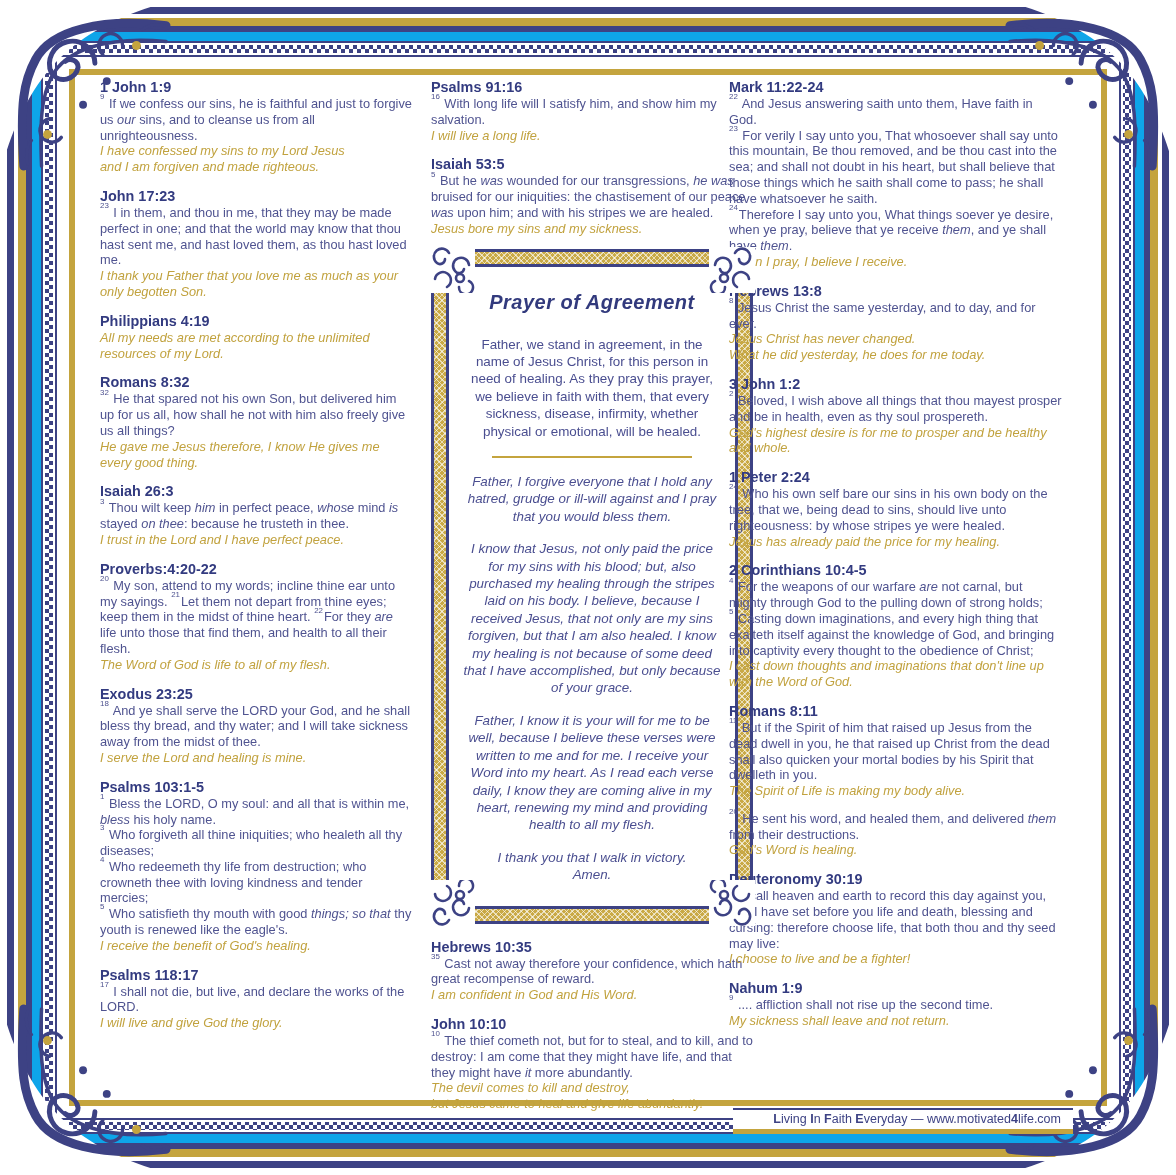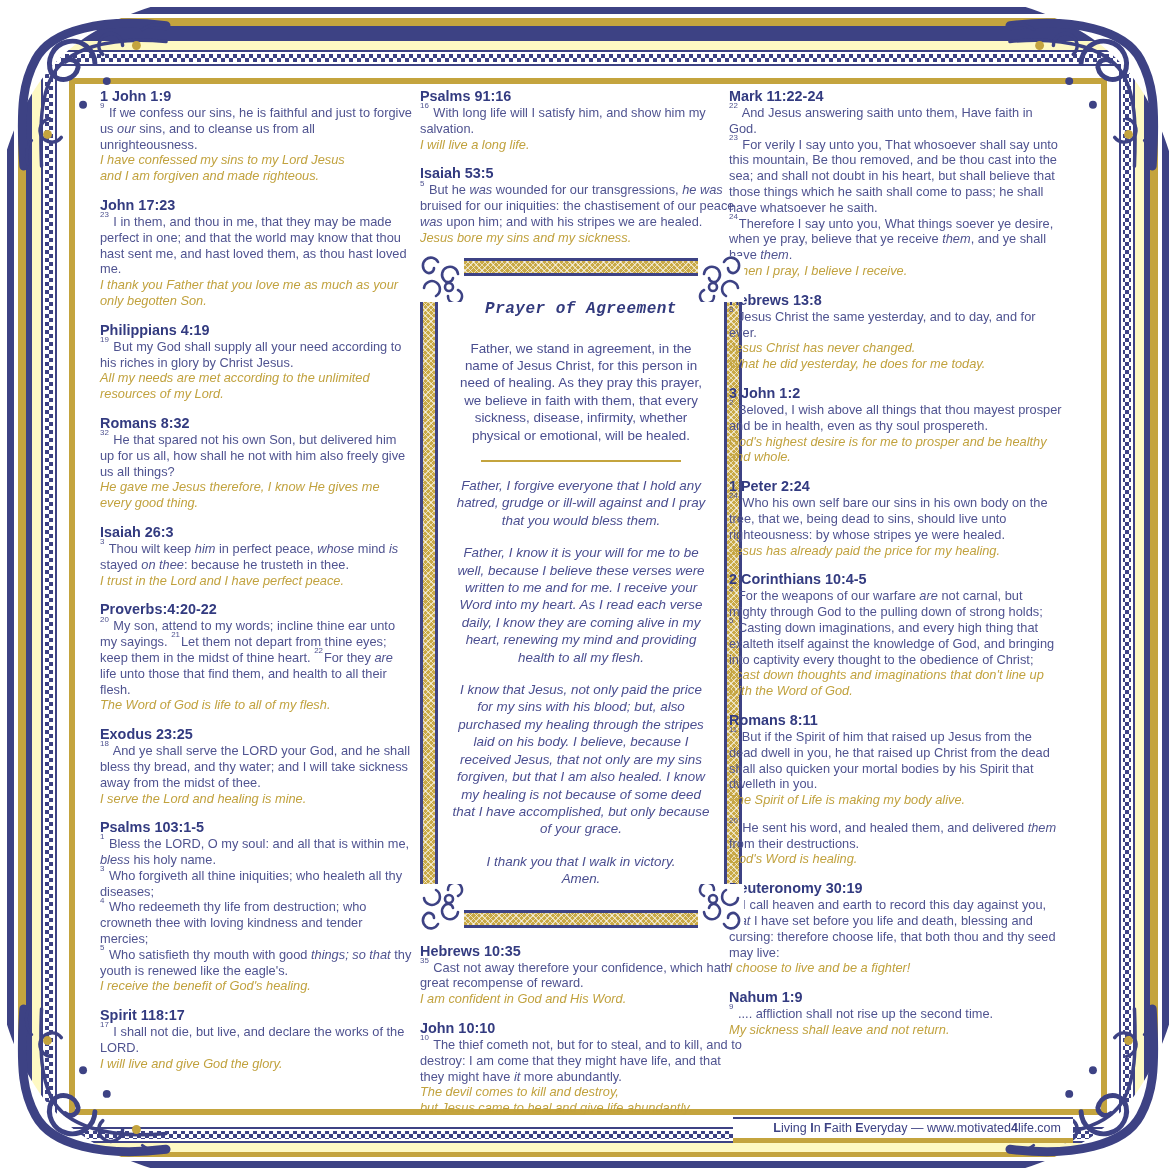--- a/index.html
+++ b/index.html
@@ -5,21 +5,21 @@
   html,body{margin:0;padding:0;background:#fff;font-family:"Liberation Sans",sans-serif;}
   .page{position:relative;width:1176px;height:1175px;background:#fff;overflow:hidden;}
 
   
   .fr{box-sizing:border-box;width:100%;height:100%;}
   .f-a{position:absolute;inset:0;padding:7px;background:#fff;}
   .f-b{padding:7px;background:#3d4284;}
   .f-c{padding:4px;background:#fff;}
   .f-d{padding:8px;background:#c4a43e;}
   .f-e{padding:6px;background:#3d4284;}
-  .f-f{padding:9px;background:#fef9c3;margin-top:9px;}
+  .f-f{padding:9px;background:#0ea5e9;}
   .f-g{padding:2px;background:#3d4284;}
   .f-h{padding:2px;background:#fff;}
   .f-i{padding:8px;background-color:#fff;
        background-image:linear-gradient(45deg,#3d4284 25%,transparent 25%,transparent 75%,#3d4284 75%),
                         linear-gradient(45deg,#3d4284 25%,transparent 25%,transparent 75%,#3d4284 75%);
        background-position:0 0,4px 4px;background-size:8px 8px;}
   .f-j{padding:2px;background:#fff;}
   .f-k{padding:2px;background:#3d4284;}
   .f-l{padding:12px;background:#fff;}
   .f-m{padding:6px;background:#c4a43e;}
@@ -28,36 +28,36 @@
   
   .cfl{position:absolute;width:168px;height:168px;z-index:5;}
   .cfl.tl{top:4px;left:4px;}
   .cfl.tr{top:4px;right:4px;transform:scaleX(-1);}
   .cfl.bl{bottom:4px;left:4px;transform:scaleY(-1);}
   .cfl.br{bottom:4px;right:4px;transform:scale(-1,-1);}
 
   
   .col{position:absolute;top:3px;}
   .col-left{left:25px;width:312px;}
-  .col-mid{left:345px;width:322px;}
+  .col-mid{left:356px;width:322px;}
   .col-right{left:654px;width:334px;}
   .entry{margin-bottom:12px;}
   .ref{font-size:14.4px;line-height:18px;font-weight:bold;color:#333b80;}
   .verse{font-size:12.8px;line-height:15.8px;color:#4f5390;}
   .aff{font-size:12.8px;line-height:15.8px;color:#c1a23e;font-style:italic;}
   sup{font-size:62%;line-height:0;position:relative;top:-0.45em;margin-right:1px;}
   .verse .em,.aff .em{font-style:italic;}
 
   
   .prayer-box{position:relative;margin:12px 0 14px 0;border:3px solid #3d4284;}
   .pb-gold{padding:12px;background-color:#c9a945;
        background-image:repeating-linear-gradient(45deg,rgba(255,255,255,.6) 0 1px,transparent 1px 4px),
                         repeating-linear-gradient(-45deg,rgba(255,255,255,.6) 0 1px,transparent 1px 4px);}
   .pb-inner{border:3px solid #3d4284;background:#fff;padding:24px 14px 22px;text-align:center;}
-  .pb-title{font-family:Liberation Mono, monospace;font-style:italic;font-weight:bold;font-size:16px;
+  .pb-title{font-family:Liberation Sans, sans-serif;font-style:italic;font-weight:bold;font-size:20px;
        color:#323a7d;margin-bottom:22px;letter-spacing:.5px;}
   .pb-intro{font-size:13.4px;line-height:17.4px;color:#4a4e90;}
   .pb-divider{width:200px;height:2px;background:#c4a43e;margin:16px auto 2px;}
   .prayer-p{font-style:italic;font-size:13.4px;line-height:17.4px;color:#4a4e90;margin-top:15px;}
   .pbc{position:absolute;width:46px;height:46px;z-index:3;}
   .pbc.tl{top:-5px;left:-5px;}
   .pbc.tr{top:-5px;right:-5px;transform:scaleX(-1);}
   .pbc.bl{bottom:-5px;left:-5px;transform:scaleY(-1);}
   .pbc.br{bottom:-5px;right:-5px;transform:scale(-1,-1);}
 
@@ -126,21 +126,20 @@
                                     <div class="aff">I have confessed my sins to my Lord Jesus</div>
                                     <div class="aff">and I am forgiven and made righteous.</div>
                                   </div>
                                   <div class="entry">
                                     <div class="ref">John 17:23</div>
                                     <div class="verse"><sup>23</sup> I in them, and thou in me, that they may be made perfect in one; and that the world may know that thou hast sent me, and hast loved them, as thou hast loved me.</div>
                                     <div class="aff">I thank you Father that you love me as much as your only begotten Son.</div>
                                   </div>
                                   <div class="entry">
                                     <div class="ref">Philippians 4:19</div>
-                                    <div class="verse"><sup>19</sup> But my God shall supply all your need according to his riches in glory by Christ Jesus.</div>
                                     <div class="aff">All my needs are met according to the unlimited resources of my Lord.</div>
                                   </div>
                                   <div class="entry">
                                     <div class="ref">Romans 8:32</div>
                                     <div class="verse"><sup>32</sup> He that spared not his own Son, but delivered him up for us all, how shall he not with him also freely give us all things?</div>
                                     <div class="aff">He gave me Jesus therefore, I know He gives me every good thing.</div>
                                   </div>
                                   <div class="entry">
                                     <div class="ref">Isaiah 26:3</div>
                                     <div class="verse"><sup>3</sup> Thou wilt keep <span class="em">him</span> in perfect peace, <span class="em">whose</span> mind <span class="em">is</span> stayed <span class="em">on thee</span>: because he trusteth in thee.</div>
@@ -158,21 +157,21 @@
                                   </div>
                                   <div class="entry">
                                     <div class="ref">Psalms 103:1-5</div>
                                     <div class="verse"><sup>1</sup> Bless the LORD, O my soul: and all that is within me, <span class="em">bless</span> his holy name.</div>
                                     <div class="verse"><sup>3</sup> Who forgiveth all thine iniquities; who healeth all thy diseases;</div>
                                     <div class="verse"><sup>4</sup> Who redeemeth thy life from destruction; who crowneth thee with loving kindness and tender mercies;</div>
                                     <div class="verse"><sup>5</sup> Who satisfieth thy mouth with good <span class="em">things; so that</span> thy youth is renewed like the eagle's.</div>
                                     <div class="aff">I receive the benefit of God's healing.</div>
                                   </div>
                                   <div class="entry">
-                                    <div class="ref">Spirit 118:17</div>
+                                    <div class="ref">Psalms 118:17</div>
                                     <div class="verse"><sup>17</sup> I shall not die, but live, and declare the works of the LORD.</div>
                                     <div class="aff">I will live and give God the glory.</div>
                                   </div>
                                 </div>
 
         <div class="col col-mid">
           <div id="col-mid-top">
                                     <div class="entry">
                                       <div class="ref">Psalms 91:16</div>
                                       <div class="verse"><sup>16</sup> With long life will I satisfy him, and show him my salvation.</div>
@@ -189,24 +188,24 @@
             <div class="pb-gold">
               <div class="pb-inner">
                 <div class="pb-title">Prayer of Agreement</div>
                 <div class="pb-intro">Father, we stand in agreement, in the name of Jesus Christ, for this person in need of healing. As they pray this prayer, we believe in faith with them, that every sickness, disease, infirmity, whether physical or emotional, will be healed.</div>
                 <div class="pb-divider"></div>
                 <div id="prayer-paragraphs">
                                           <div class="prayer-p">
                                             <div>Father, I forgive everyone that I hold any hatred, grudge or ill-will against and I pray that you would bless them.</div>
                                           </div>
                                           <div class="prayer-p">
-                                            <div>Father, I know it is your will for me to be well, because I believe these verses were written to me and for me. I receive your Word into my heart. As I read each verse daily, I know they are coming alive in my heart, renewing my mind and providing health to all my flesh.</div>
+                                            <div>I know that Jesus, not only paid the price for my sins with his blood; but, also purchased my healing through the stripes laid on his body. I believe, because I received Jesus, that not only are my sins forgiven, but that I am also healed. I know my healing is not because of some deed that I have accomplished, but only because of your grace.</div>
                                           </div>
                                           <div class="prayer-p">
-                                            <div>I know that Jesus, not only paid the price for my sins with his blood; but, also purchased my healing through the stripes laid on his body. I believe, because I received Jesus, that not only are my sins forgiven, but that I am also healed. I know my healing is not because of some deed that I have accomplished, but only because of your grace.</div>
+                                            <div>Father, I know it is your will for me to be well, because I believe these verses were written to me and for me. I receive your Word into my heart. As I read each verse daily, I know they are coming alive in my heart, renewing my mind and providing health to all my flesh.</div>
                                           </div>
                                           <div class="prayer-p">
                                             <div>I thank you that I walk in victory.</div>
                                             <div>Amen.</div>
                                           </div>
                                         </div>
               </div>
             </div>
             <svg class="pbc tl">
                                       <use href="#pbfl"></use>

